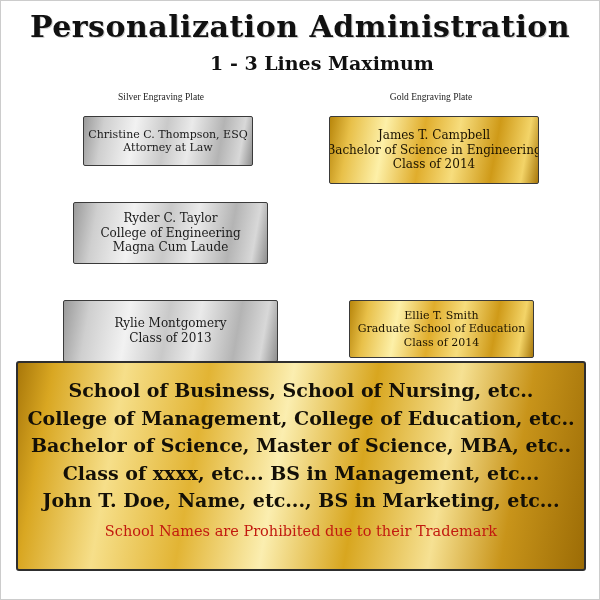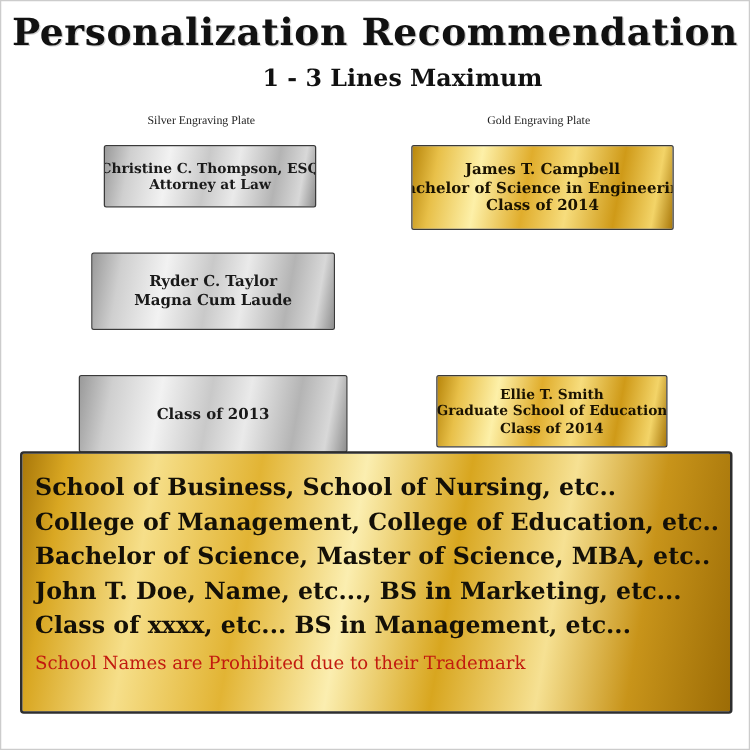--- a/index.html
+++ b/index.html
@@ -73,21 +73,21 @@
     border-radius: 2px;
     display: flex;
     flex-direction: column;
     align-items: center;
     justify-content: center;
     text-align: center;
     overflow: hidden;
   }
   .plate .line {
     font-family: "DejaVu Serif", serif;
-    font-weight: bold;
+    font-weight: normal;
     line-height: 1.22;
     white-space: nowrap;
   }
   .plate.silver {
     background: linear-gradient(100deg,#9a9a9a 0%, #cfcfcf 12%, #f2f2f2 30%, #c9c9c9 48%,
                                 #eaeaea 62%, #b4b4b4 80%, #d8d8d8 92%, #8f8f8f 100%);
     color: #1a1a1a;
   }
   .plate.gold {
     background: linear-gradient(100deg,#b8860b 0%, #e8c049 10%, #fdf0a8 26%, #e0ad2c 44%,
@@ -114,20 +114,21 @@
     width: 570px;
     height: 210px;
     box-sizing: border-box;
     border: 2px solid #2e2e2e;
     border-radius: 3px;
     background: linear-gradient(100deg,#a9780a 0%, #d9a722 6%, #f6df8a 18%, #e2b434 32%,
                                 #fbeeb0 46%, #d8a61f 60%, #f6e193 74%, #c8941a 86%, #9c6c06 100%);
     padding: 14px 10px 8px 10px;
     display: flex;
     flex-direction: column;
+    align-items: center;
     justify-content: flex-start;
   }
   .big-panel .big-line {
     font-family: "DejaVu Serif", serif;
     font-weight: bold;
     font-size: 19px;
     color: #141007;
     line-height: 1.45;
     white-space: nowrap;
   }
@@ -138,41 +139,43 @@
     font-size: 14.5px;
     color: #c21a0f;
     white-space: nowrap;
   }
 </style>
 </head>
 <body>
 
 <div class="page">
 
-  <div class="title">Personalization Recommendation</div>
+  <div class="title">Personalization Administration</div>
   <div class="subtitle">1 - 3 Lines Maximum</div>
 
   <div class="captions">
     <div class="caption silver">Silver Engraving Plate</div>
     <div class="caption gold">Gold Engraving Plate</div>
   </div>
 
   <div class="plates">
 
     <div class="plate silver p-s1">
       <div class="line fs11">Christine C. Thompson, ESQ</div>
       <div class="line fs11">Attorney at Law</div>
     </div>
 
     <div class="plate silver p-s2">
       <div class="line fs12">Ryder C. Taylor</div>
+      <div class="line fs12">College of Engineering</div>
       <div class="line fs12">Magna Cum Laude</div>
     </div>
 
     <div class="plate silver p-s3">
+      <div class="line fs12">Rylie Montgomery</div>
       <div class="line fs12">Class of 2013</div>
     </div>
 
     <div class="plate gold p-g1">
       <div class="line fs12">James T. Campbell</div>
       <div class="line fs12">Bachelor of Science in Engineering</div>
       <div class="line fs12">Class of 2014</div>
     </div>
 
 
@@ -181,18 +184,18 @@
       <div class="line fs11">Graduate School of Education</div>
       <div class="line fs11">Class of 2014</div>
     </div>
 
   </div>
 
   <div class="big-panel">
     <div class="big-line">School of Business, School of Nursing, etc..</div>
     <div class="big-line">College of Management, College of Education, etc..</div>
     <div class="big-line">Bachelor of Science, Master of Science, MBA, etc..</div>
+    <div class="big-line">Class of xxxx, etc...    BS in Management, etc...</div>
     <div class="big-line">John T. Doe, Name, etc..., BS in Marketing, etc...</div>
-    <div class="big-line">Class of xxxx, etc...    BS in Management, etc...</div>
     <div class="warn">School Names are Prohibited due to their Trademark</div>
   </div>
 
 </div>
 
 </body></html>

